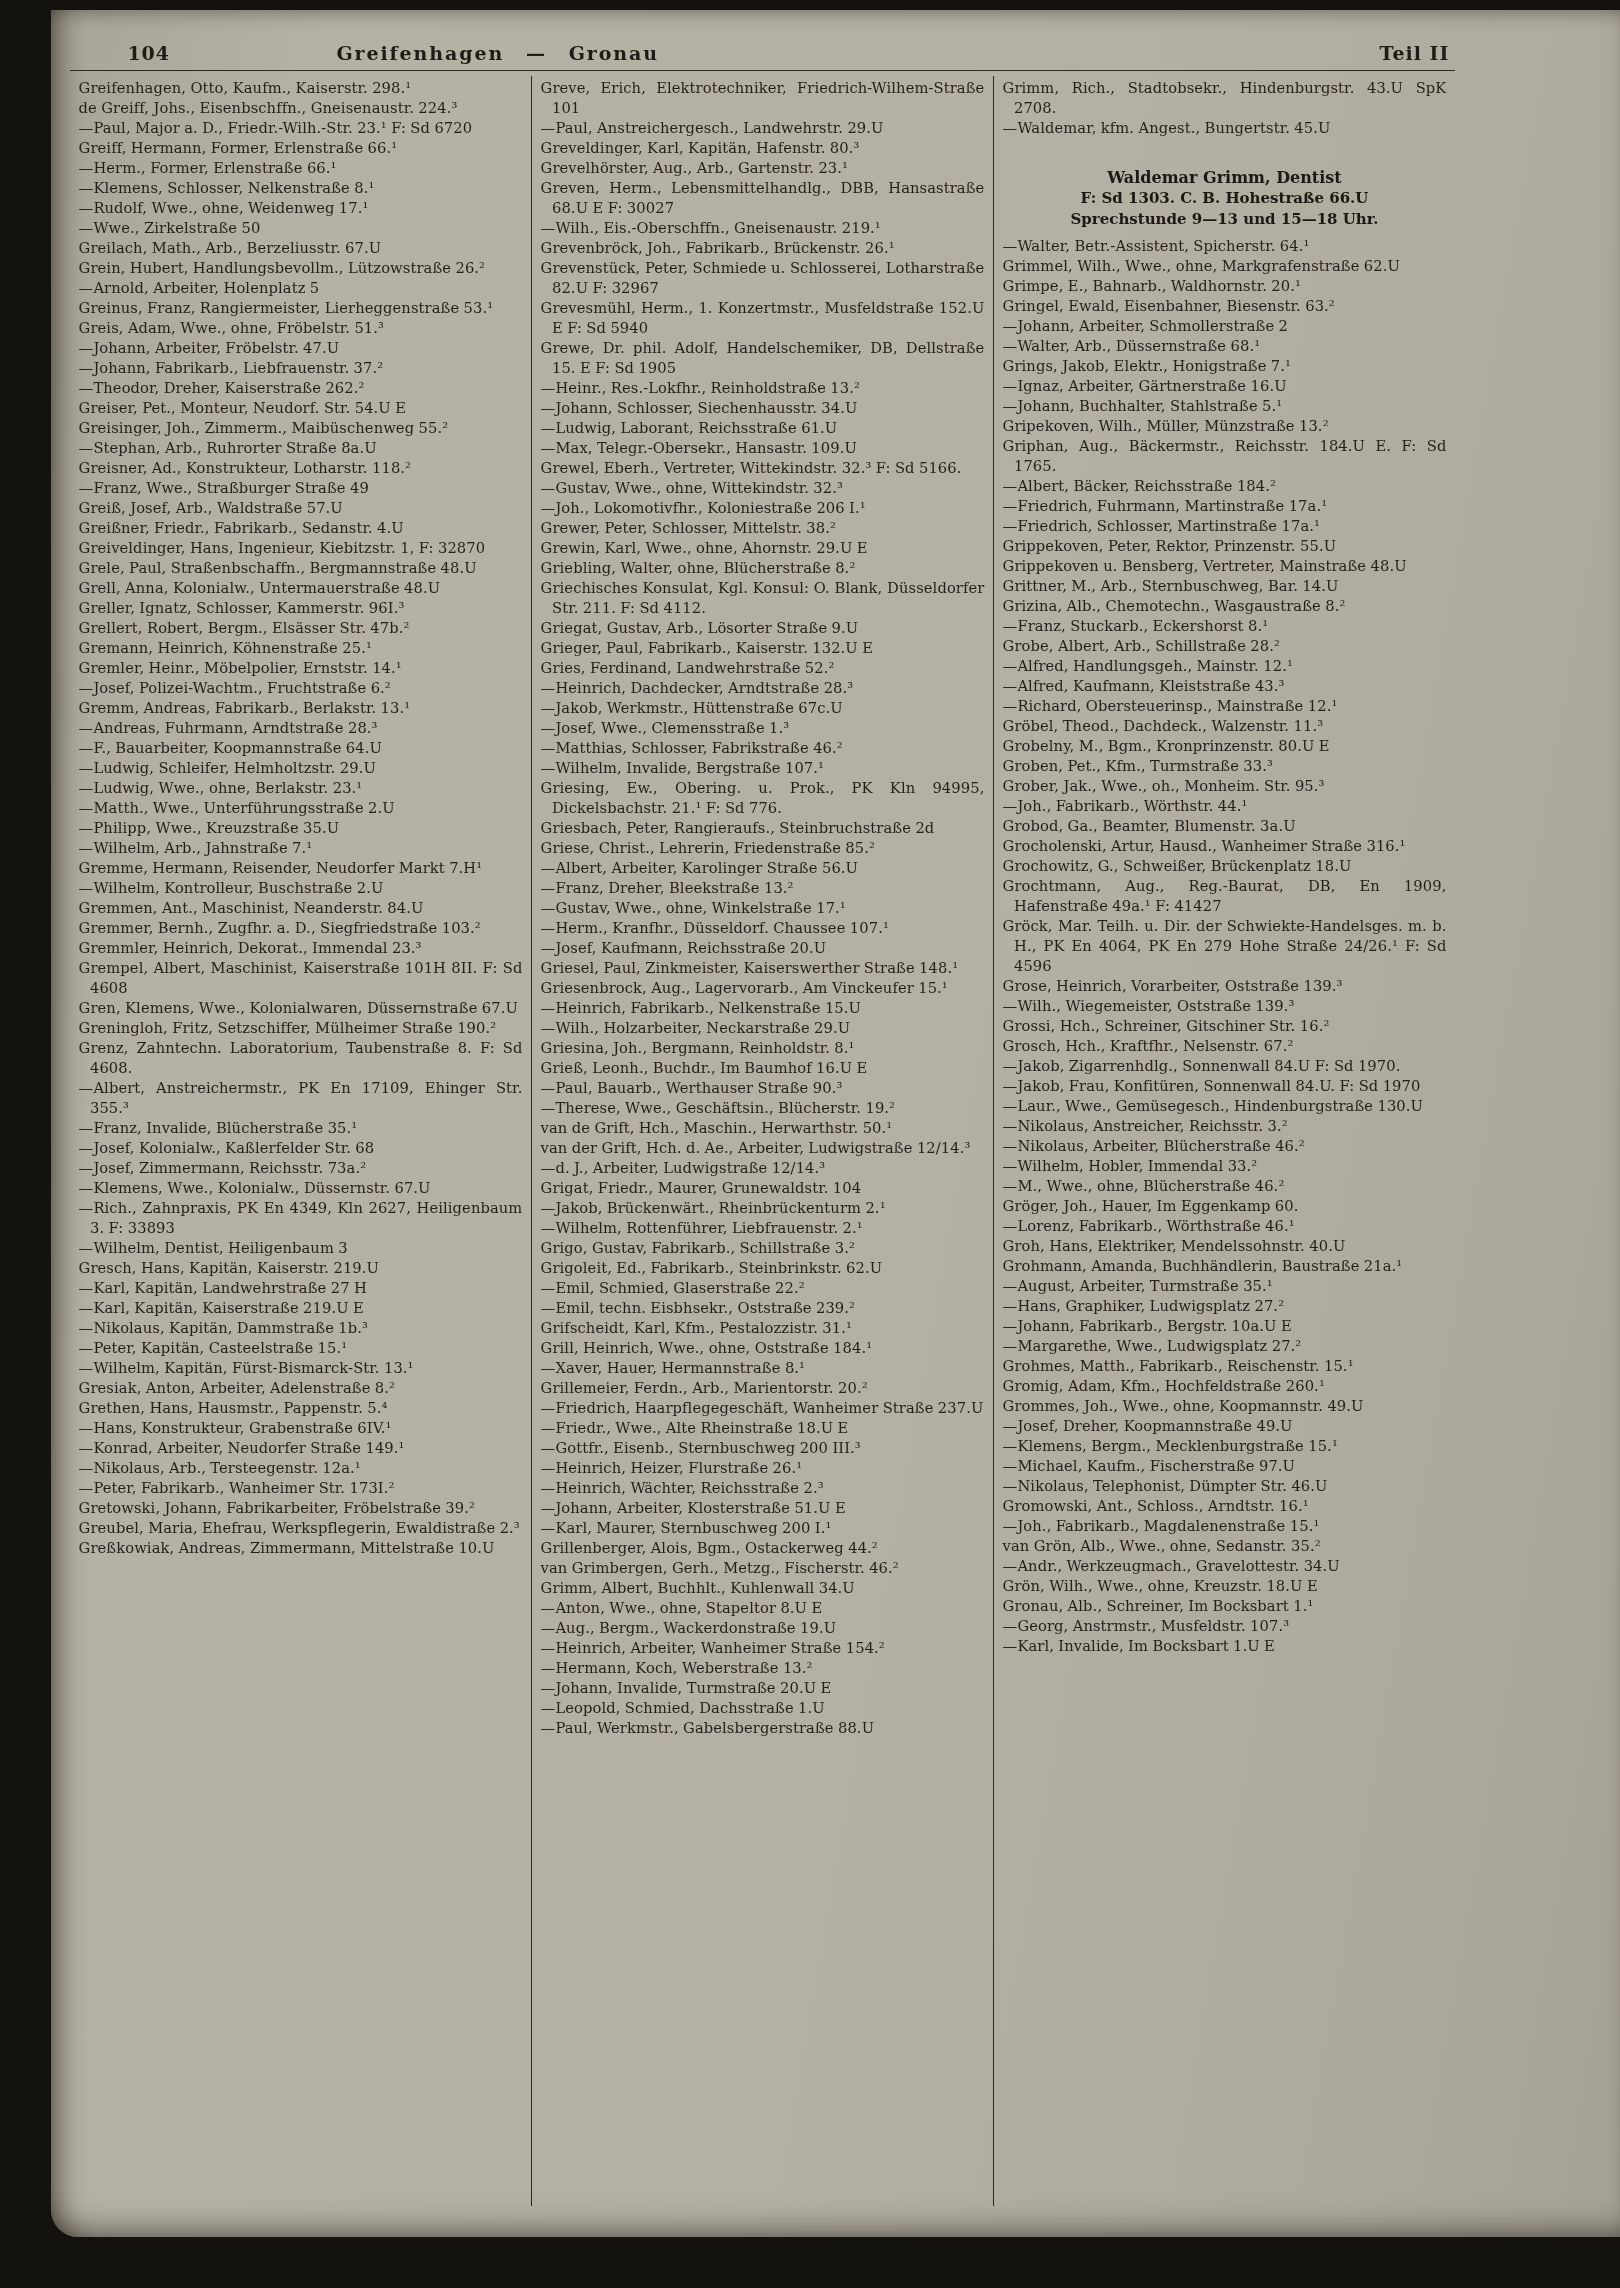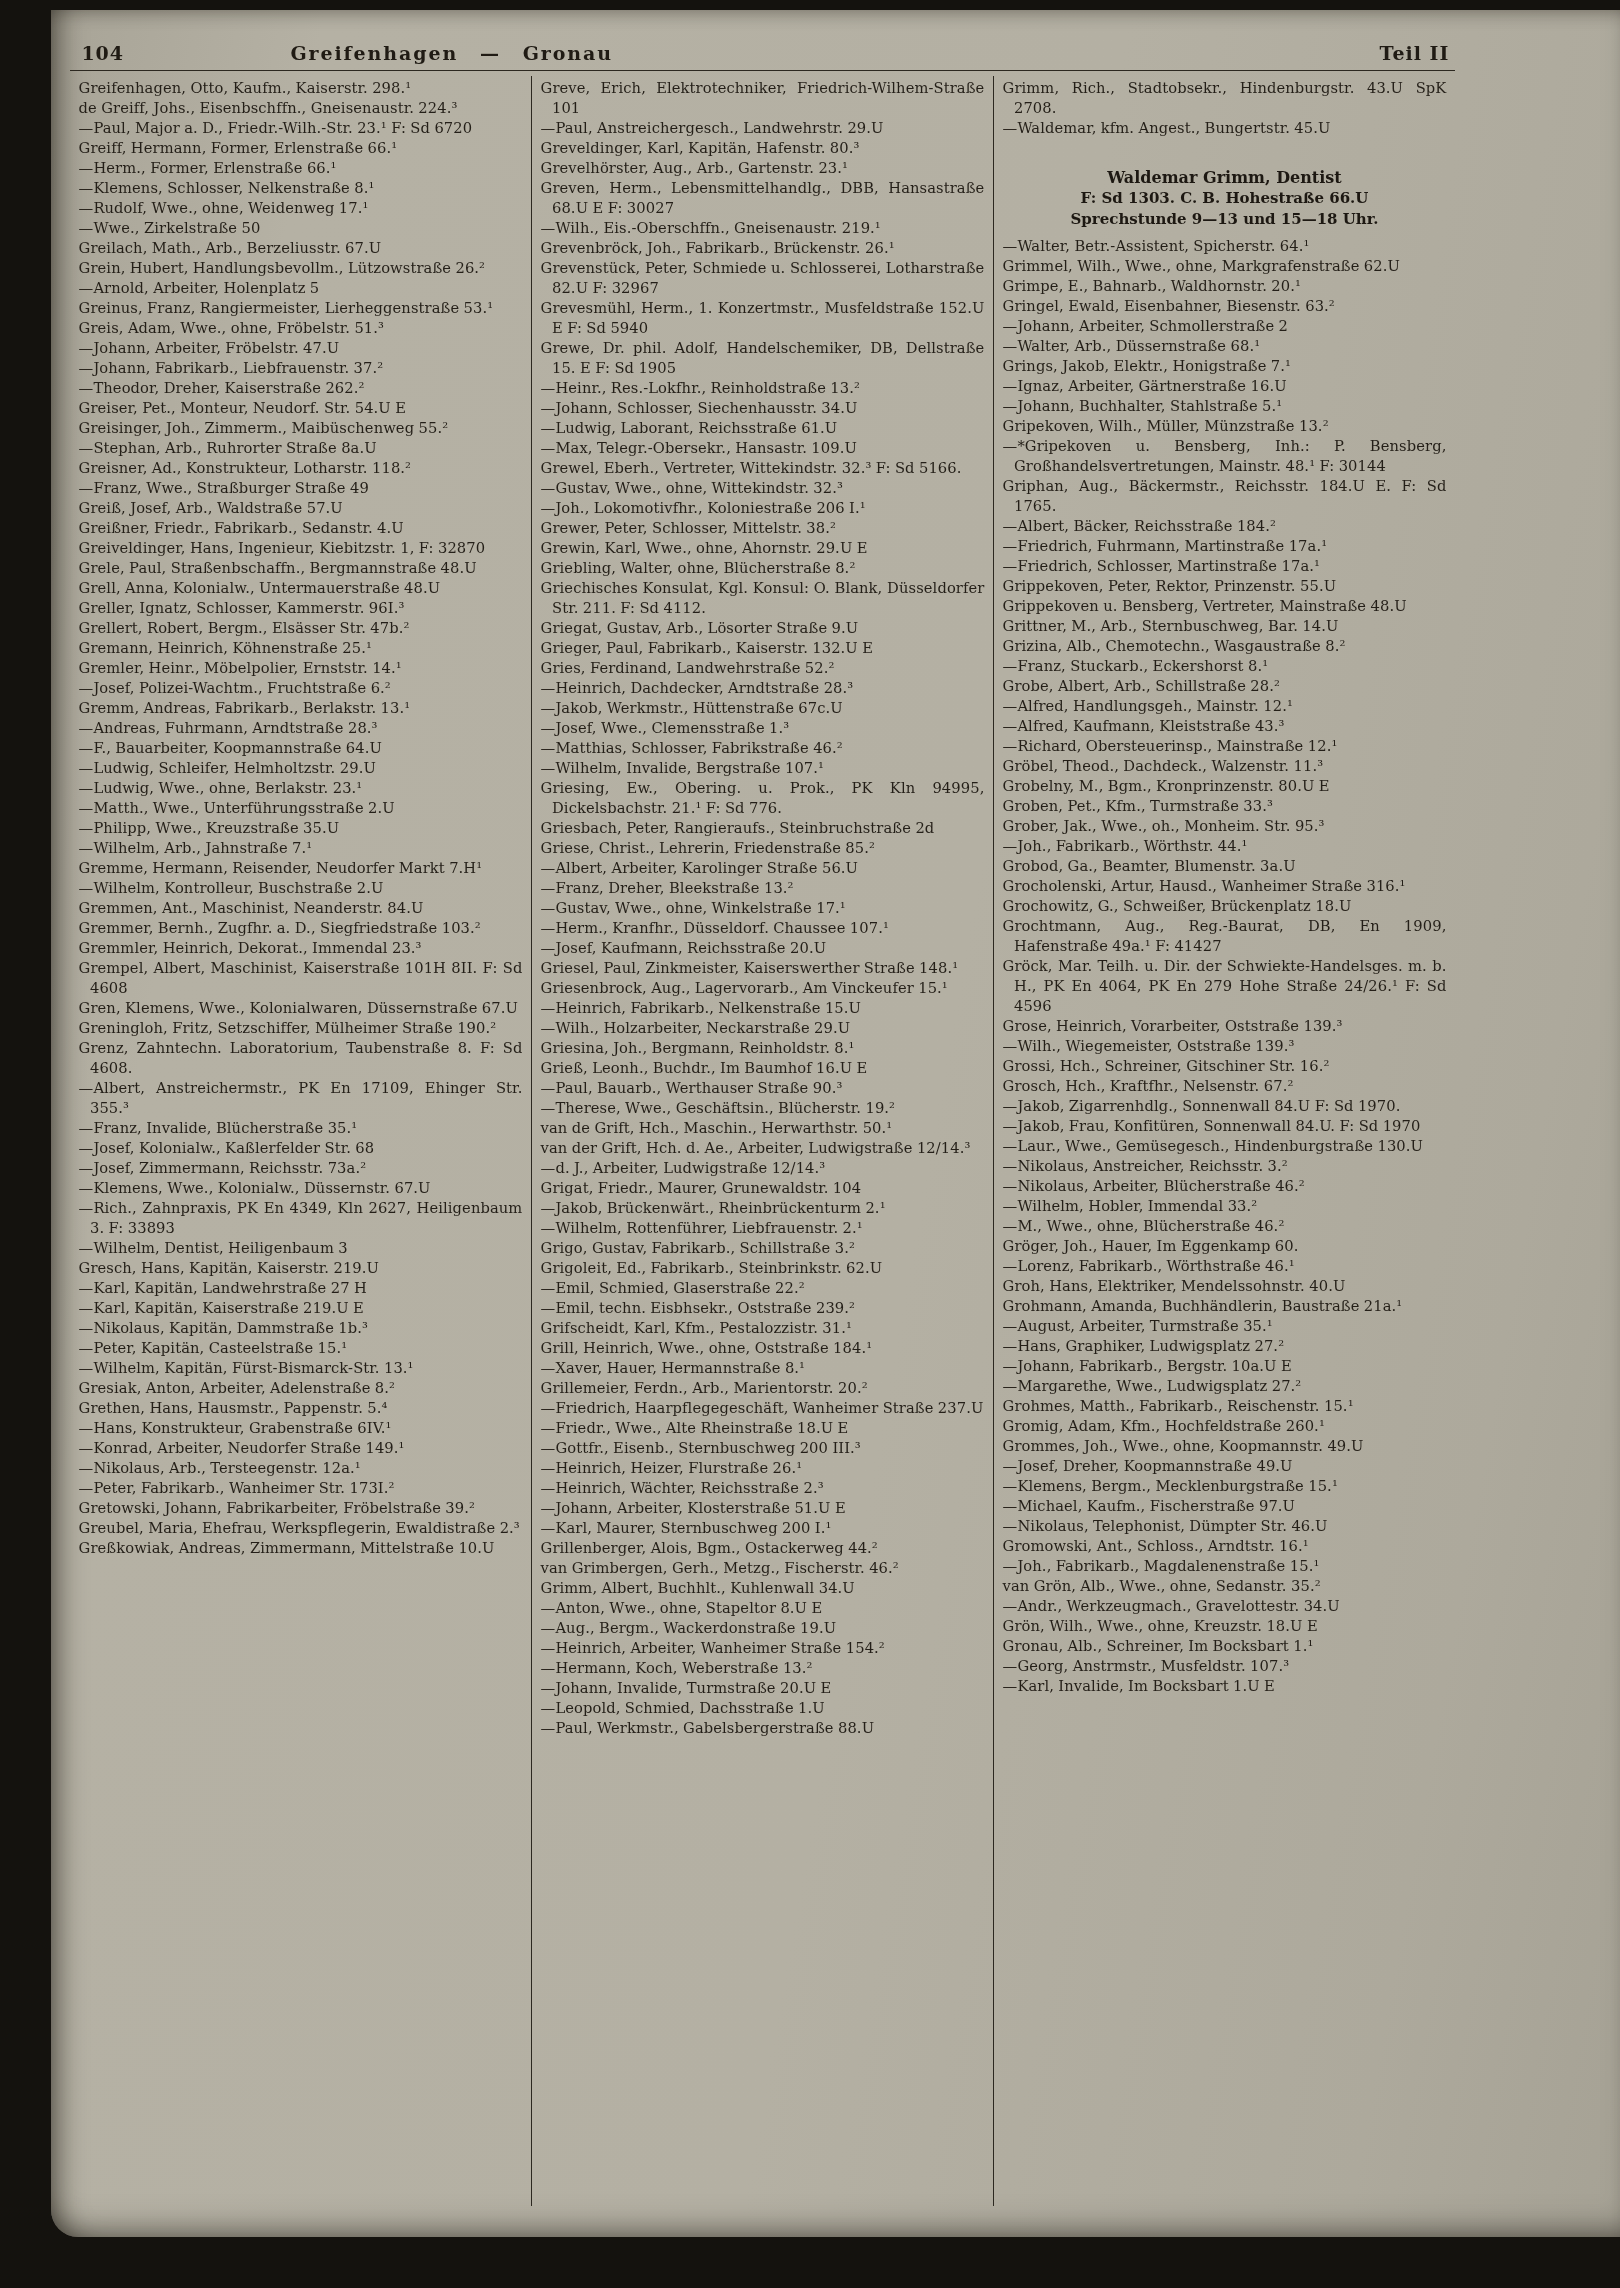--- a/index.html
+++ b/index.html
@@ -15,21 +15,21 @@
     border-bottom-left-radius:27px;
     box-shadow:inset 21px 0 28.5px -15px rgba(20,16,10,.55),
                inset 0 -23px 32px -19px rgba(20,16,10,.5),
                inset 0 13.3px 19px -13.3px rgba(20,16,10,.35);
   }
   .content{position:absolute;left:19px;top:32px;width:1385px;}
   .pg-header{
     display:flex;align-items:baseline;font-weight:bold;font-size:19px;
     padding:0 5.7px 6.7px 11.4px;border-bottom:1.9px solid #2c2820;color:#201b14;
   }
-  .pg-num{width:209px;letter-spacing:1px;}
+  .pg-num{width:209px;letter-spacing:1px;margin-left:46px;}
   .pg-title{flex:1;letter-spacing:1.9px;word-spacing:13.3px;}
   .pg-part{width:209px;text-align:right;letter-spacing:1px;}
   .columns{display:flex;margin-top:4.8px;height:2130px;overflow:hidden;}
   .col{flex:1 1 0;padding:1.9px 8.6px 0 8.6px;overflow:hidden;}
   .col + .col{border-left:1.5px solid #2c2820;}
   .entry{
     margin:0;font-size:14.7px;line-height:20px;text-align:justify;
     text-indent:-11.4px;padding-left:11.4px;
     word-spacing:-0.4px;letter-spacing:0.1px;
   }
@@ -211,21 +211,20 @@
           <p class="entry">—Walter, Betr.-Assistent, Spicherstr. 64.¹</p>
           <p class="entry">Grimmel, Wilh., Wwe., ohne, Markgrafenstraße 62.U</p>
           <p class="entry">Grimpe, E., Bahnarb., Waldhornstr. 20.¹</p>
           <p class="entry">Gringel, Ewald, Eisenbahner, Biesenstr. 63.²</p>
           <p class="entry">—Johann, Arbeiter, Schmollerstraße 2</p>
           <p class="entry">—Walter, Arb., Düssernstraße 68.¹</p>
           <p class="entry">Grings, Jakob, Elektr., Honigstraße 7.¹</p>
           <p class="entry">—Ignaz, Arbeiter, Gärtnerstraße 16.U</p>
           <p class="entry">—Johann, Buchhalter, Stahlstraße 5.¹</p>
           <p class="entry">Gripekoven, Wilh., Müller, Münzstraße 13.²</p>
-          <p class="entry">—*Gripekoven u. Bensberg, Inh.: P. Bensberg, Großhandelsvertretungen, Mainstr. 48.¹ F: 30144</p>
           <p class="entry">Griphan, Aug., Bäckermstr., Reichsstr. 184.U E. F: Sd 1765.</p>
           <p class="entry">—Albert, Bäcker, Reichsstraße 184.²</p>
           <p class="entry">—Friedrich, Fuhrmann, Martinstraße 17a.¹</p>
           <p class="entry">—Friedrich, Schlosser, Martinstraße 17a.¹</p>
           <p class="entry">Grippekoven, Peter, Rektor, Prinzenstr. 55.U</p>
           <p class="entry">Grippekoven u. Bensberg, Vertreter, Mainstraße 48.U</p>
           <p class="entry">Grittner, M., Arb., Sternbuschweg, Bar. 14.U</p>
           <p class="entry">Grizina, Alb., Chemotechn., Wasgaustraße 8.²</p>
           <p class="entry">—Franz, Stuckarb., Eckershorst 8.¹</p>
           <p class="entry">Grobe, Albert, Arb., Schillstraße 28.²</p>

